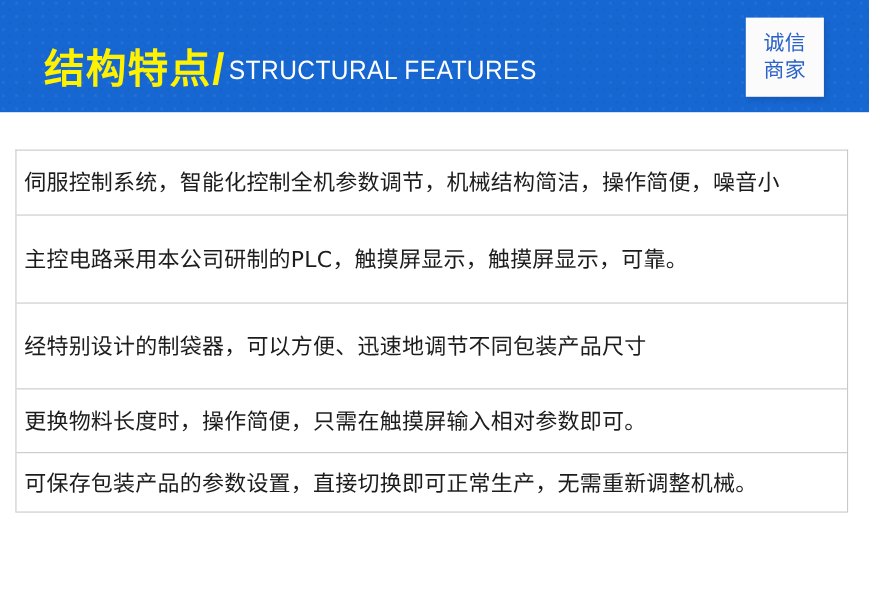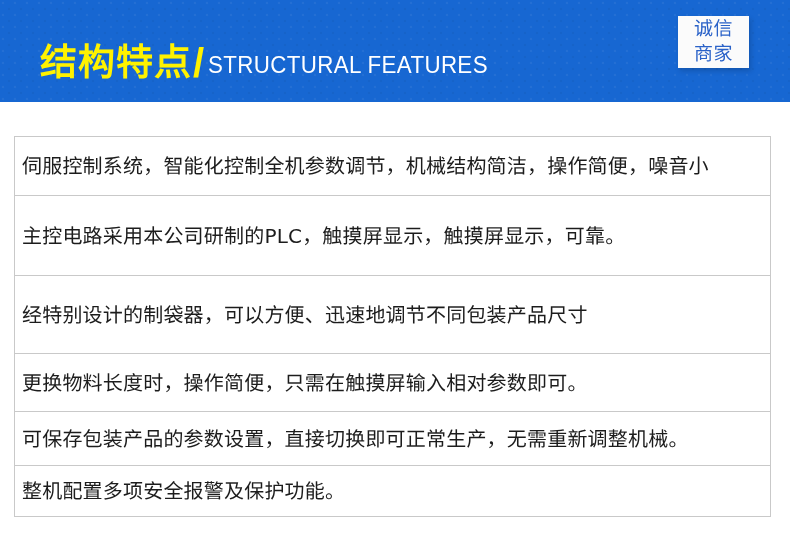--- a/index.html
+++ b/index.html
@@ -78,27 +78,27 @@
     transform: scaleX(0.93) translateY(3px);
     transform-origin: left center;
   }
 
   
   .trust-badge {
     position: absolute;
     left: 678px;
     top: 16px;
     width: 71px;
-    height: 52px;
+    height: 72px;
     background: #fbfbfb;
     box-shadow: 2px 3px 5px rgba(0,0,0,0.16);
     display: flex;
     flex-direction: column;
     align-items: center;
-    justify-content: flex-start;
+    justify-content: center;
   }
   .trust-badge .badge-line {
     font-family: "DejaVu Sans", "Liberation Sans", sans-serif;
     font-size: 19px;
     color: #2a62c8;
     line-height: 1.33;
     letter-spacing: 0.5px;
   }
 
   
@@ -170,19 +170,16 @@
     </div>
 
     <div class="feature-row r3">
       <span class="feature-text">更换物料长度时，操作简便，只需在触摸屏输入相对参数即可。</span>
     </div>
 
     <div class="feature-row r4">
       <span class="feature-text">可保存包装产品的参数设置，直接切换即可正常生产，无需重新调整机械。</span>
     </div>
 
-    <div class="feature-row r5">
-      <span class="feature-text">整机配置多项安全报警及保护功能。</span>
-    </div>
 
   </div>
 
 </div>
 
 </body></html>

